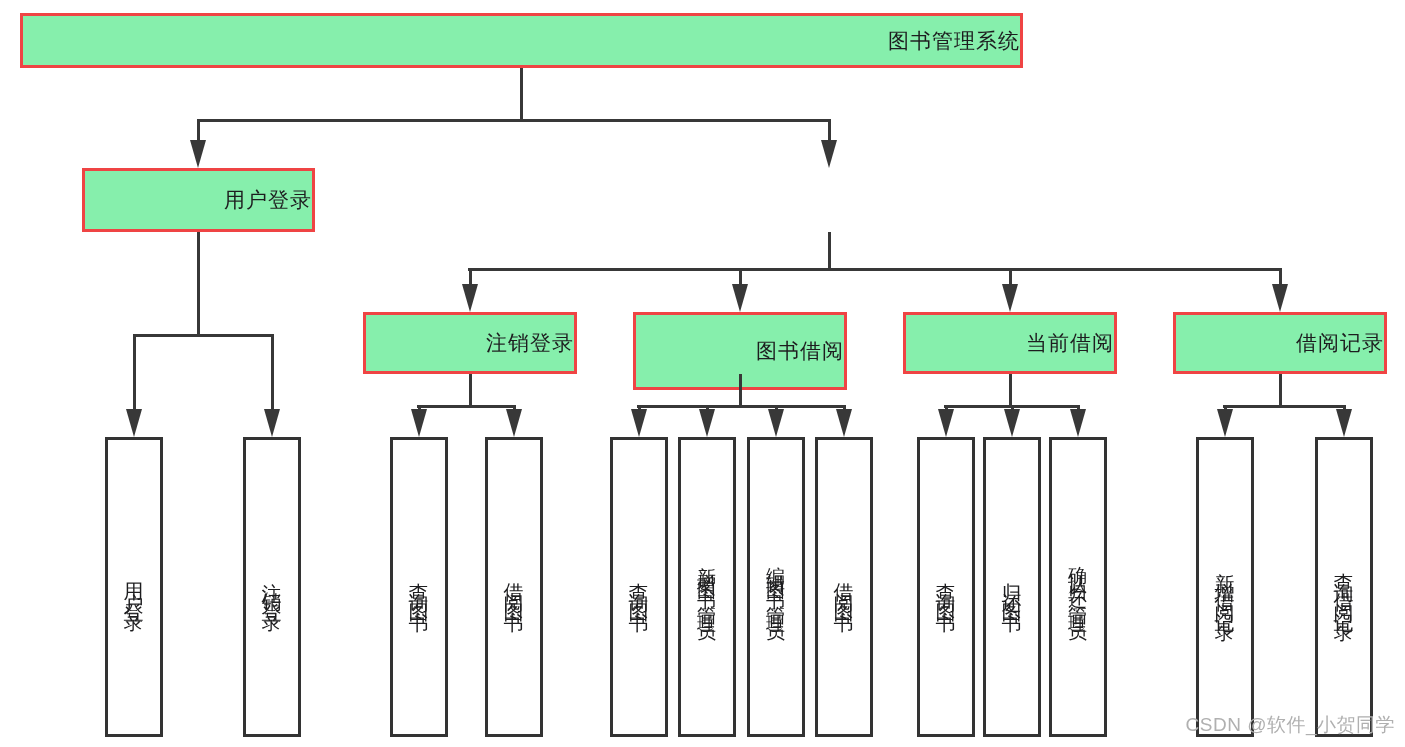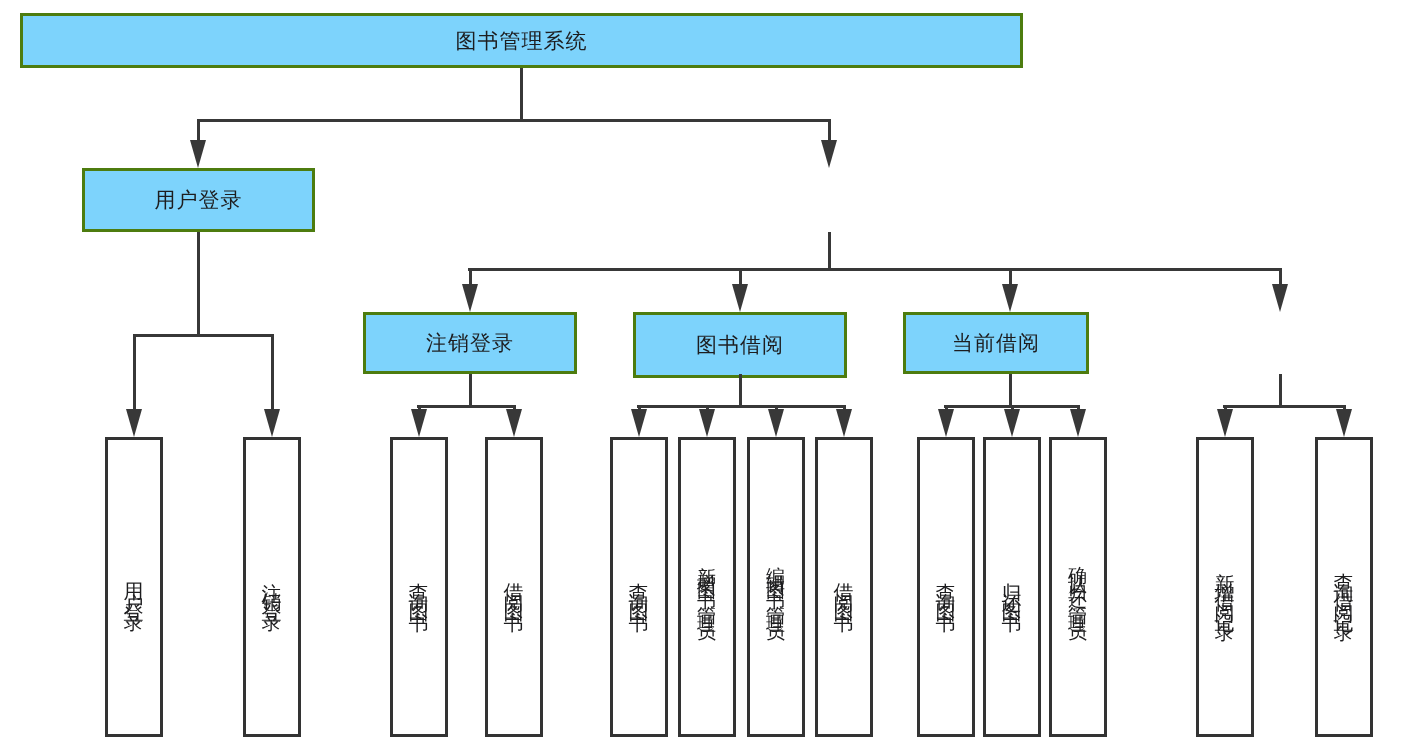--- a/index.html
+++ b/index.html
@@ -1,21 +1,21 @@
 <!DOCTYPE html>
 <html><head>
 <meta charset="utf-8">
 <style>
   html,body{margin:0;padding:0;background:#fff;}
   body{width:1405px;height:747px;position:relative;overflow:hidden;
        font-family:"Liberation Sans",sans-serif;color:#1d1d1f;}
   #stage{position:absolute;inset:0;width:1405px;height:747px;}
 
-  .box{position:absolute;background:#7dd3fc;border:3px solid #4d7c0f;box-sizing:border-box;
-       display:flex;align-items:center;justify-content:center;}
+  .box{position:absolute;background:#86efac;border:3px solid #ef4444;box-sizing:border-box;
+       display:flex;align-items:center;justify-content:flex-end;}
   .hlabel{font-size:21px;letter-spacing:1px;color:#1d1d1f;white-space:nowrap;}
 
   .leaf{position:absolute;top:437px;width:58px;height:300px;background:#fff;border:3px solid #333;
         box-sizing:border-box;display:flex;align-items:center;justify-content:center;}
   .vlabel{writing-mode:vertical-rl;text-orientation:mixed;font-size:20px;
           letter-spacing:10px;line-height:1;color:#1d1d1f;white-space:nowrap;}
   .vlabel.long{letter-spacing:8px;font-size:19px;}
 
   .line{position:absolute;background:#383838;}
   .vline{width:3px;}
@@ -61,25 +61,28 @@
   <div class="line vline" style="left:739px;top:270px;height:16px;"></div>
   <div class="arrow" style="left:732px;top:284px;"></div>
   <div class="line vline" style="left:1009px;top:270px;height:16px;"></div>
   <div class="arrow" style="left:1002px;top:284px;"></div>
   <div class="line vline" style="left:1279px;top:270px;height:16px;"></div>
   <div class="arrow" style="left:1272px;top:284px;"></div>
 
   <div class="box" style="left:363px;top:312px;width:214px;height:62px;">
     <span class="hlabel">注销登录</span>
   </div>
-  <div class="box" style="left:633px;top:312px;width:214px;height:66px;">
+  <div class="box" style="left:633px;top:312px;width:214px;height:78px;">
     <span class="hlabel">图书借阅</span>
   </div>
-  <div class="box" style="left:903px;top:312px;width:186px;height:62px;">
+  <div class="box" style="left:903px;top:312px;width:214px;height:62px;">
     <span class="hlabel">当前借阅</span>
+  </div>
+  <div class="box" style="left:1173px;top:312px;width:214px;height:62px;">
+    <span class="hlabel">借阅记录</span>
   </div>
 
   <div class="line vline" style="left:469px;top:374px;height:33px;"></div>
   <div class="line hline" style="left:417px;top:405px;width:99px;"></div>
   <div class="line vline" style="left:418px;top:407px;height:6px;"></div>
   <div class="arrow" style="left:411px;top:409px;"></div>
   <div class="line vline" style="left:513px;top:407px;height:6px;"></div>
   <div class="arrow" style="left:506px;top:409px;"></div>
 
   <div class="line vline" style="left:739px;top:374px;height:33px;"></div>
@@ -142,14 +145,15 @@
   <div class="leaf" style="left:1049px;">
     <span class="vlabel long">确认归还（管理员）</span>
   </div>
   <div class="leaf" style="left:1196px;">
     <span class="vlabel">新增借阅记录</span>
   </div>
   <div class="leaf" style="left:1315px;">
     <span class="vlabel">查询借阅记录</span>
   </div>
 
+  <div class="watermark">CSDN @软件_小贺同学</div>
 
 </div>
 
 </body></html>

